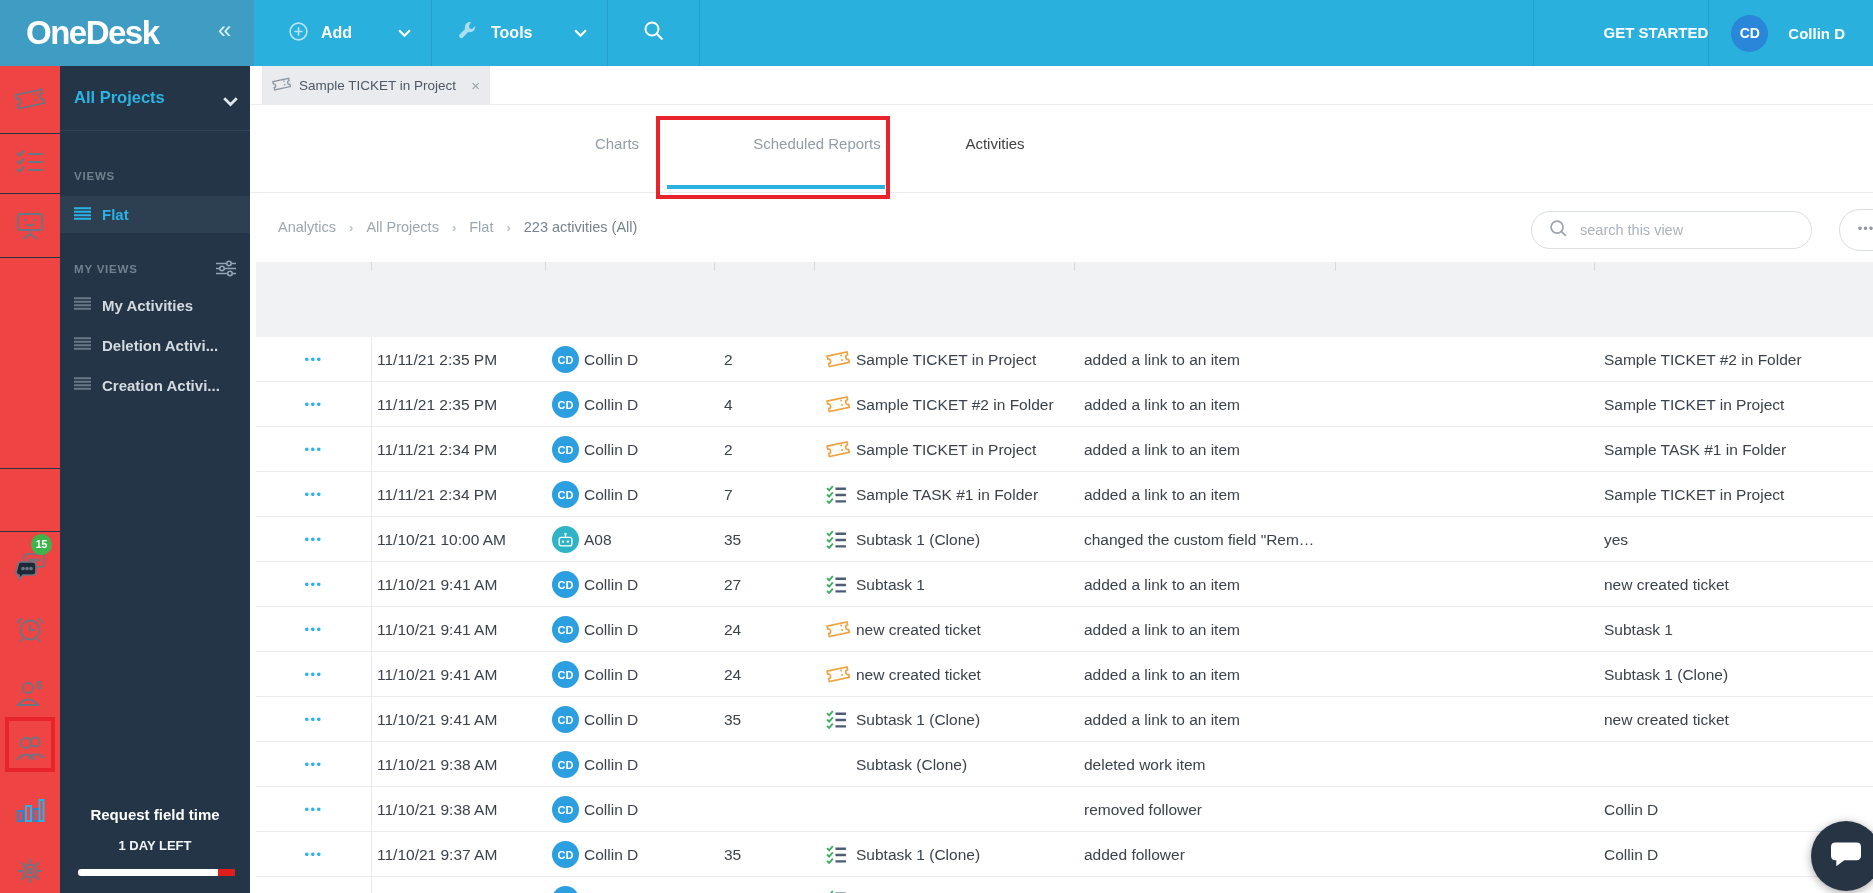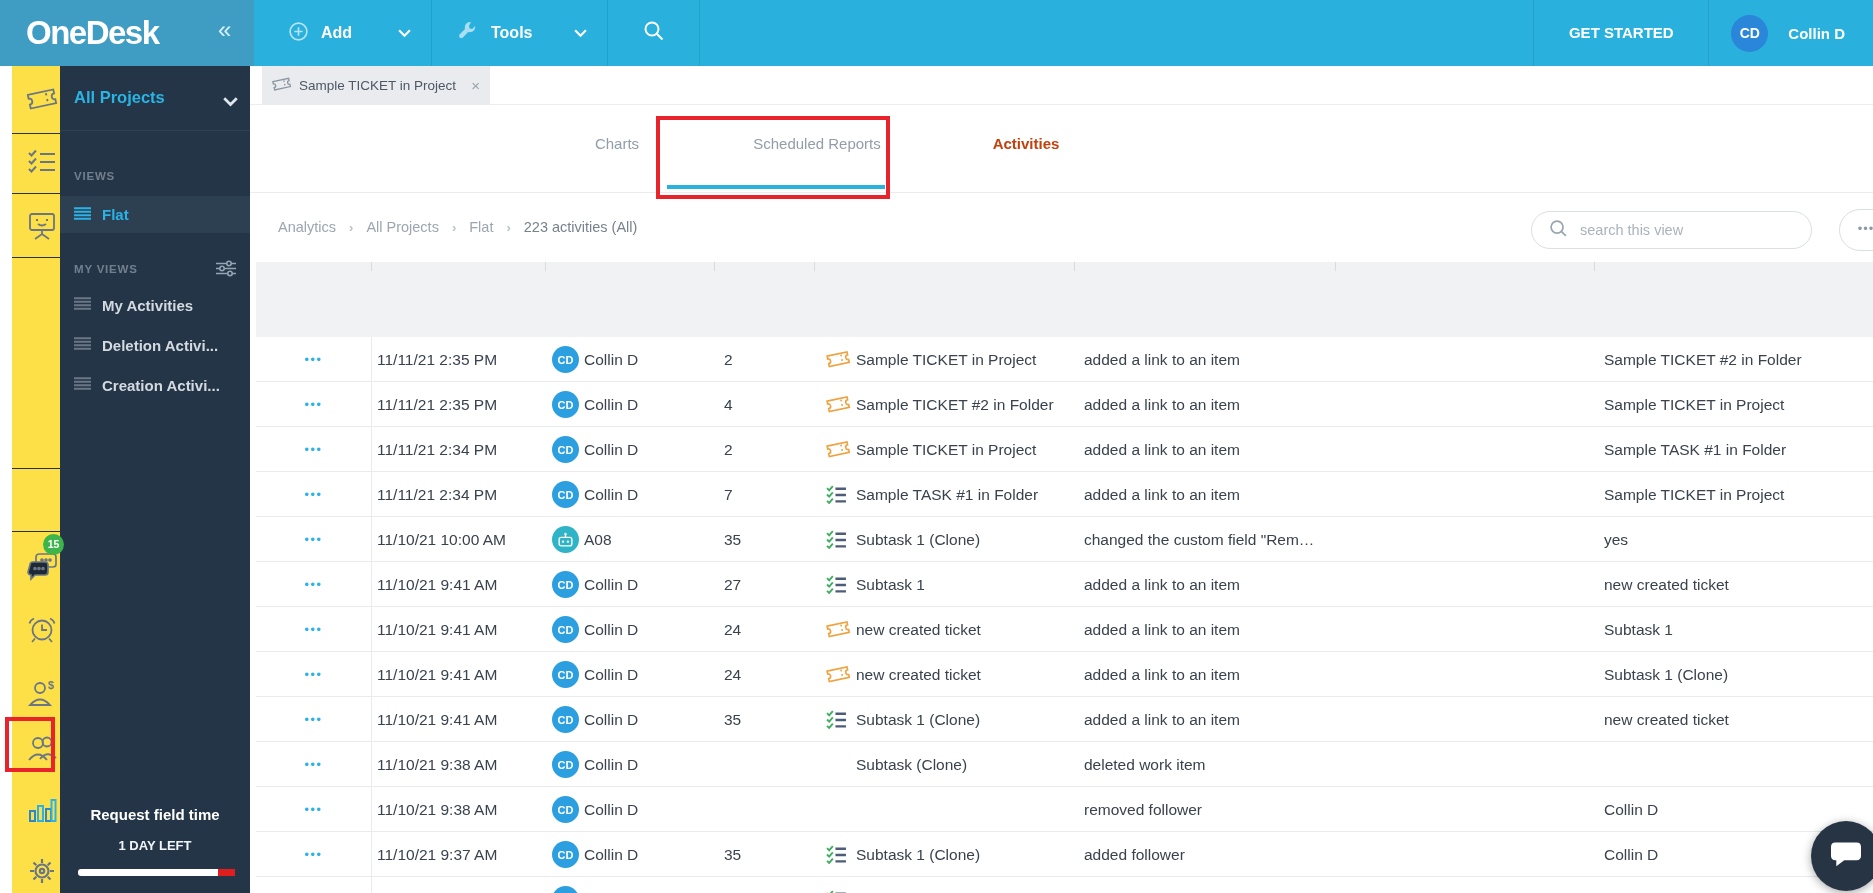--- a/index.html
+++ b/index.html
@@ -12,35 +12,35 @@
     display:flex; align-items:center; }
   .logo { font-size:33px; font-weight:bold; color:#fff; letter-spacing:-1.5px; margin-left:26px; }
   .collapse { position:absolute; left:218px; top:16px; font-size:24px; color:#d9f0fa; cursor:pointer; }
   .tb-sec { position:absolute; top:0; height:66px; display:flex; align-items:center; border-right:1px solid rgba(0,0,0,.09); }
   .tb-add { left:254px; width:178px; padding-left:34px; gap:12px; }
   .tb-tools { left:432px; width:176px; padding-left:25px; gap:12px; }
   .tb-find { left:608px; width:92px; justify-content:center; }
   .tb-label { color:#fff; font-weight:bold; font-size:16px; }
   .tb-chev { margin-left:auto; margin-right:20px; }
   .tb-right { position:absolute; right:0; top:0; height:66px; display:flex; align-items:center; }
-  .getstarted { width:176px; text-align:center; color:#fff; font-weight:bold; font-size:15px;
+  .getstarted { width:176px; text-align:right; color:#fff; font-weight:bold; font-size:15px;
     border-left:1px solid rgba(0,0,0,.09); border-right:1px solid rgba(0,0,0,.09); line-height:66px; height:66px; cursor:pointer; }
   .tb-avatar { width:37px; height:37px; border-radius:50%; background:#2a86d8; color:#fff; font-weight:bold;
     font-size:14px; display:flex; align-items:center; justify-content:center; margin:0 0 0 22px; cursor:pointer; }
   .tb-username { color:#fff; font-weight:bold; font-size:15px; margin:0 28px 0 20px; cursor:pointer; }
 
   
   .tabstrip { position:absolute; left:250px; top:66px; right:0; height:39px; background:#fff; border-bottom:1px solid #ededf0; }
   .doc-tab { position:absolute; left:12px; top:0; width:228px; height:39px; background:#e9ebee;
     display:flex; align-items:center; padding:0 10px; gap:8px; cursor:pointer; }
   .doc-tab .ttl { font-size:13.5px; color:#4d5866; white-space:nowrap; }
   .doc-tab .x { margin-left:auto; color:#9aa3ad; font-size:15px; }
 
   
-  .rail { position:absolute; left:12px; top:66px; width:60px; height:827px; background:#fde047; }
+  .rail { position:absolute; left:0; top:66px; width:60px; height:827px; background:#ef4444; }
   .rail-item { position:absolute; left:15px; width:30px; height:30px; cursor:pointer; }
   .rail-sep { position:absolute; left:0; width:60px; height:1px; background:#27333f; }
   .badge { position:absolute; left:31px; top:468px; width:21px; height:21px; border-radius:50%;
     background:#3db54b; color:#fff; font-size:10.5px; font-weight:bold; text-align:center; line-height:21px; z-index:3; }
   .panel { position:absolute; left:60px; top:66px; width:190px; height:827px; background:#243547; }
   .proj-row { position:absolute; left:0; top:14px; width:190px; height:40px; cursor:pointer; }
   .proj-label { position:absolute; left:14px; top:8px; font-size:16.5px; font-weight:bold; color:#2bb3e4; }
   .proj-chev { position:absolute; right:12px; top:13px; }
   .panel-div { position:absolute; left:0; top:64px; width:190px; height:1px; background:#2f4153; }
   .sec-label { position:absolute; left:14px; font-size:11.5px; font-weight:bold; letter-spacing:.8px; color:#71808f; }
@@ -55,21 +55,21 @@
   .trial-request { position:absolute; left:0; top:740px; width:190px; text-align:center; color:#fff; font-weight:bold; font-size:15px; cursor:pointer; }
   .trial-days { position:absolute; left:0; top:772px; width:190px; text-align:center; color:#f2f5f7; font-weight:bold; font-size:13px; }
   .trial-bar { position:absolute; left:18px; top:803px; width:157px; height:7px; background:#fff; border-radius:3px; }
   .trial-bar-red { position:absolute; right:0; top:0; width:17px; height:7px; background:#e01e1e; }
 
   
   .view-tabs { position:absolute; left:250px; top:105px; right:0; height:88px; background:#fff; border-bottom:1px solid #eaecee; }
   .vtab { position:absolute; top:30px; height:30px; text-align:center; font-size:15px; color:#929daa; cursor:pointer; }
   .vtab.t0 { left:267px; width:200px; }
   .vtab.t1 { left:467px; width:200px; }
-  .vtab.t2 { left:667px; width:218px; color:#c2410c; font-weight:bold; }
+  .vtab.t2 { left:636px; width:218px; color:#404040; font-weight:normal; }
   .vtab-underline { position:absolute; left:417px; top:80px; width:218px; height:4px; background:#29b1df; }
 
   
   .crumbs { position:absolute; left:278px; top:219px; font-size:14.5px; color:#9ba6b0; display:flex; gap:13px; align-items:center; white-space:nowrap; }
   .crumbs .sep { color:#b9c2ca; font-weight:bold; font-size:13px; }
   .crumbs .cur { color:#77828c; }
   .crumb { cursor:pointer; }
   .searchpill { position:absolute; left:1531px; top:211px; width:281px; height:38px; border:1px solid #dadfe3;
     border-radius:19px; background:#fff; display:flex; align-items:center; padding-left:17px; gap:12px; }
   .searchpill input { border:none; outline:none; font-size:14.5px; color:#6a737c; width:200px;

